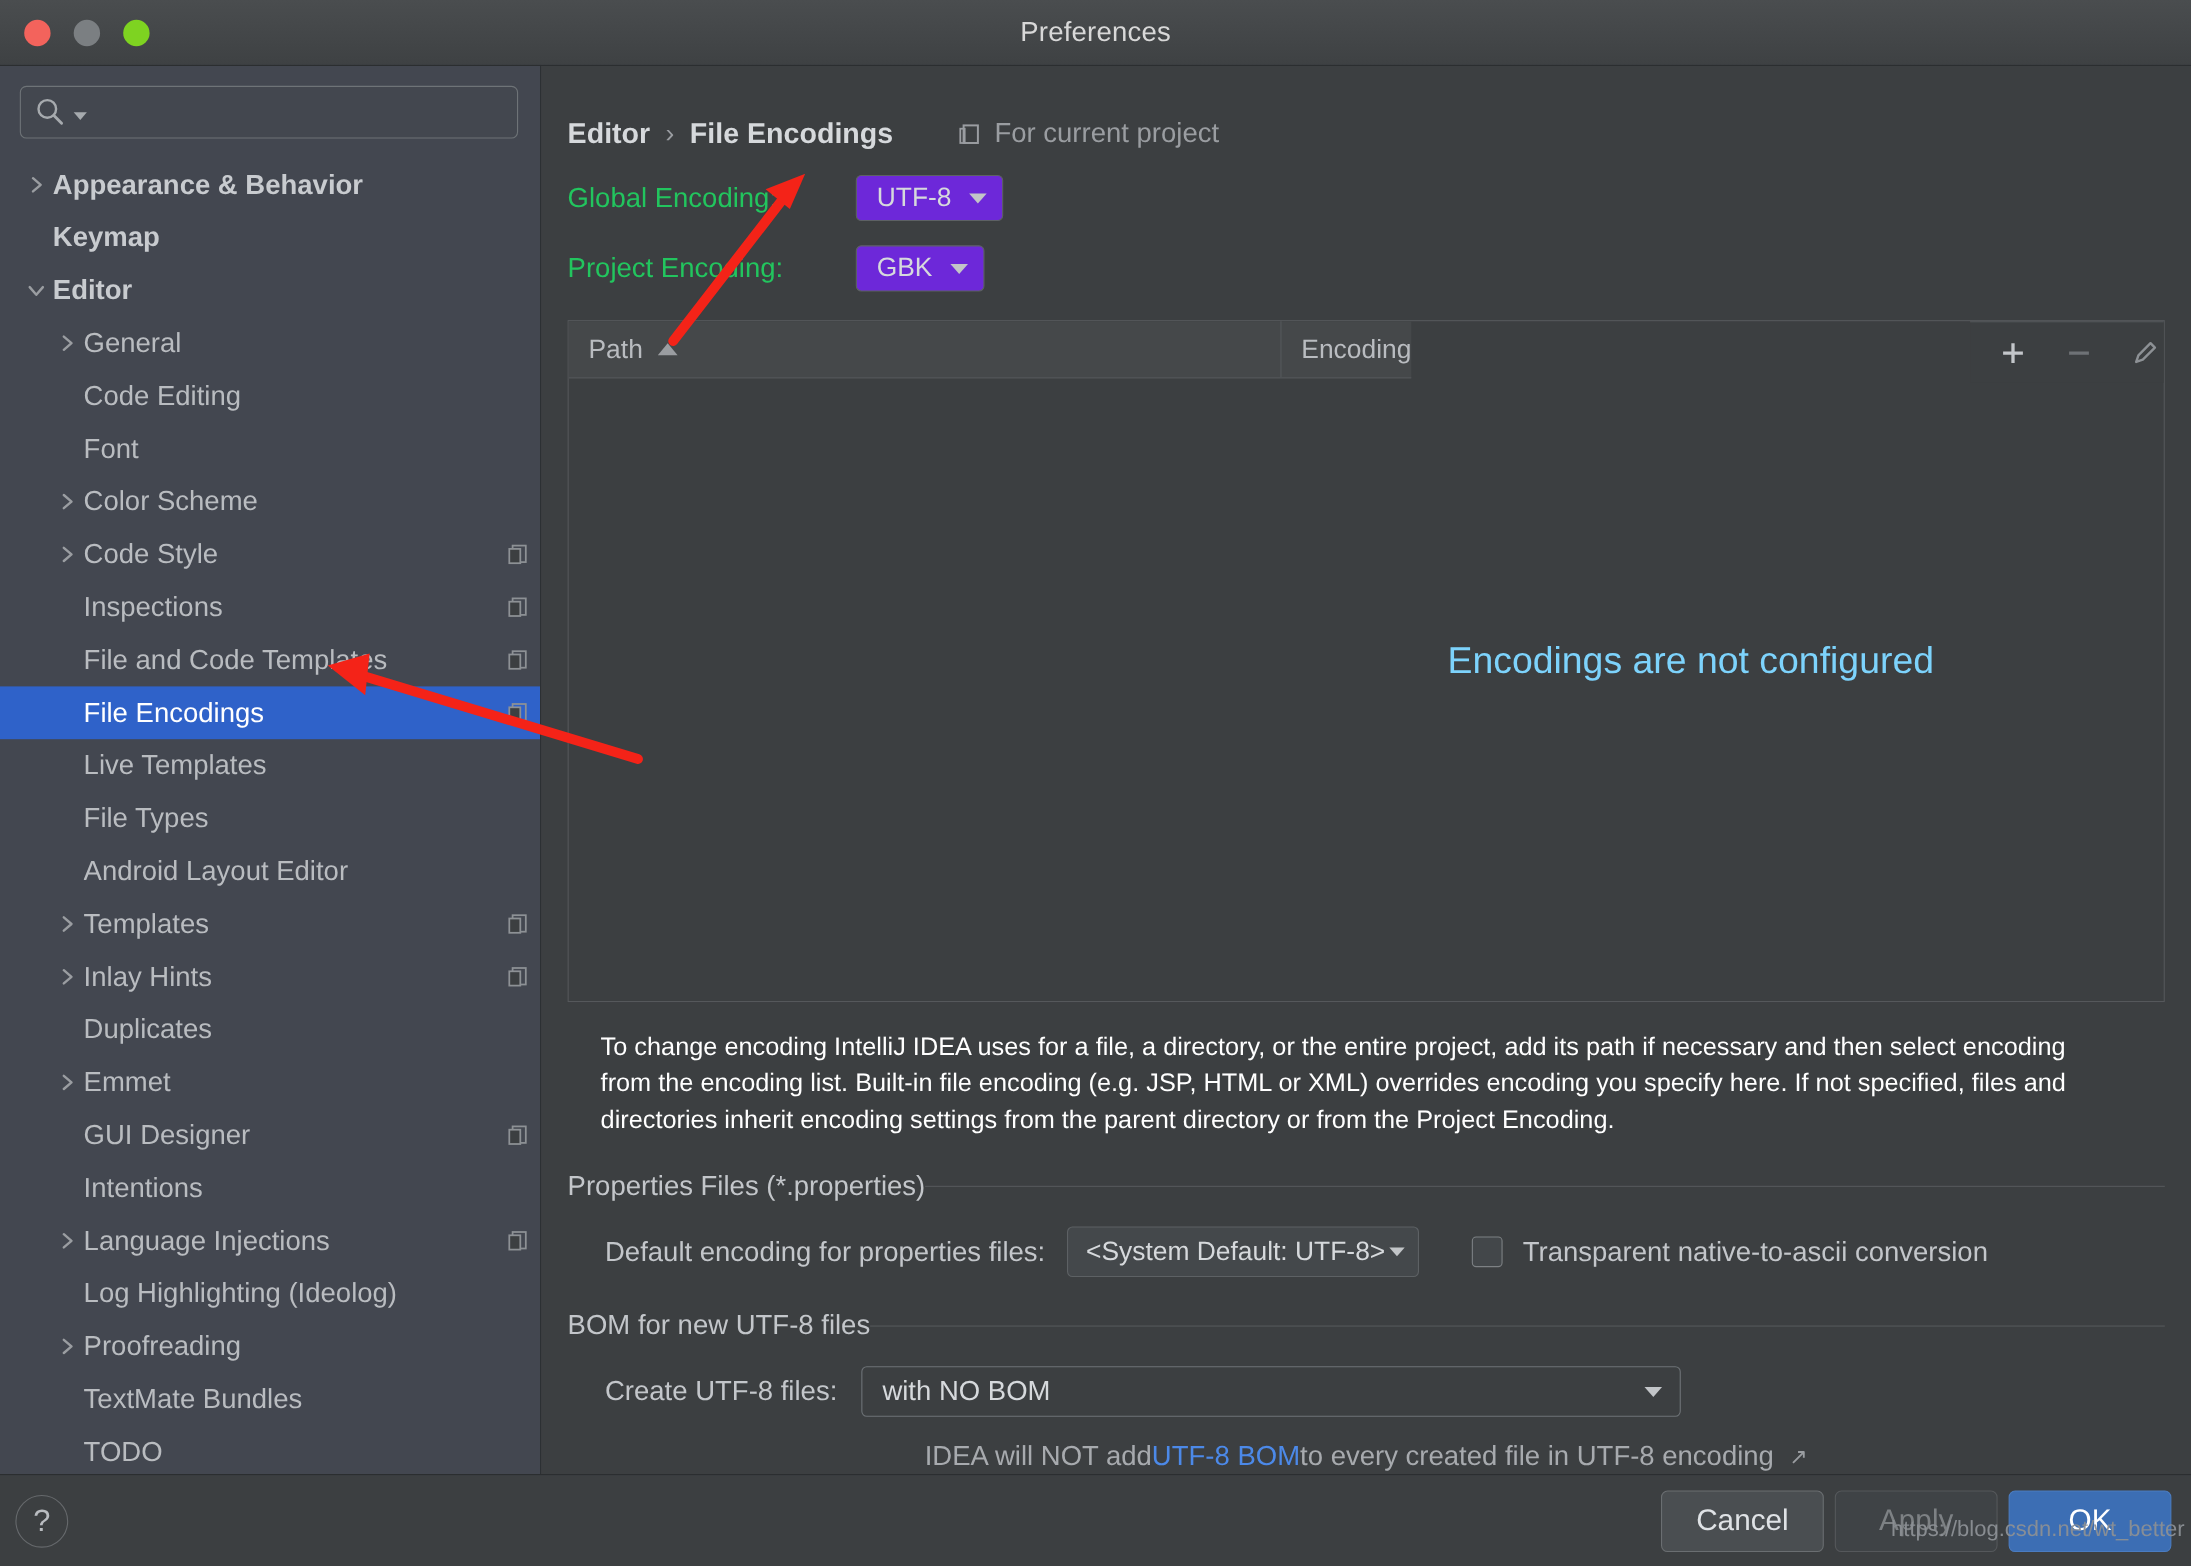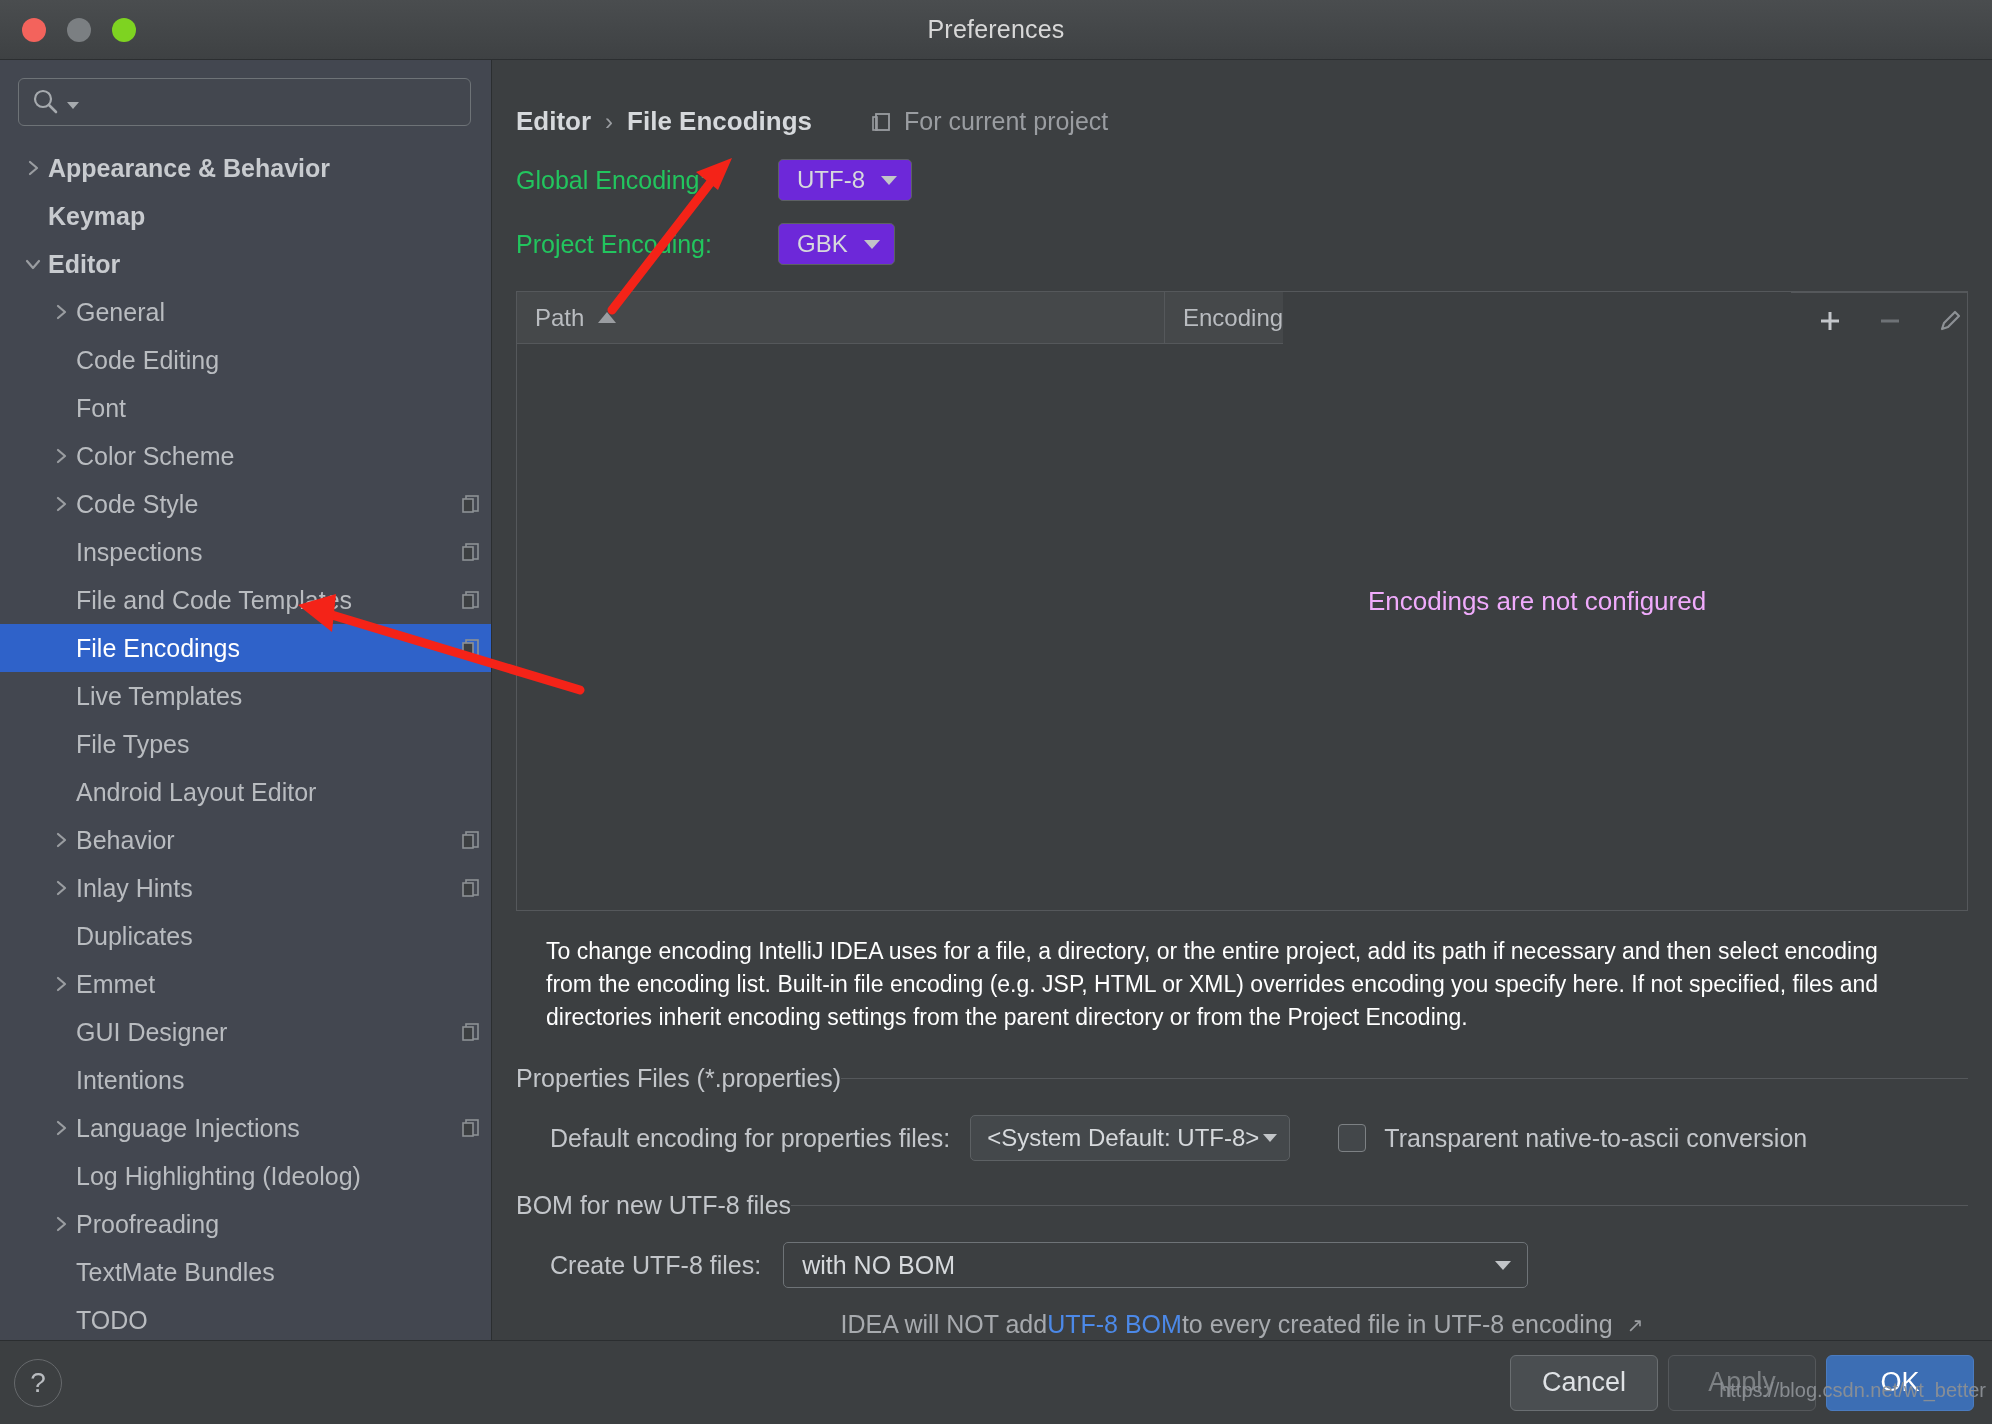--- a/index.html
+++ b/index.html
@@ -113,21 +113,21 @@
     display: flex; align-items: center; gap: 14px;
     padding-left: 18px; font-size: 24px; color: #b9bcc0;
   }
   .th.path { flex: 0 0 648px; border-right: 1px solid #55585b; }
   .th.encoding { flex: 1; }
   .sort-asc {
     width: 0; height: 0; border-left: 9px solid transparent;
     border-right: 9px solid transparent; border-bottom: 11px solid #9a9da1;
   }
   .tbody { flex: 1; position: relative; display: flex; align-items: center; justify-content: center; }
-  .empty-msg { color: #f0abfc; font-size: 26px; text-align: center; }
+  .empty-msg { color: #7dd3fc; font-size: 34px; text-align: center; }
   .tfoot {
     height: 56px; border-top: 1px solid #55585b; background: #3c3f41;
     display: flex; align-items: center; gap: 26px; padding-left: 22px;
   }
   .tool-btn { width: 34px; height: 34px; display: flex; align-items: center; justify-content: center; }
 
   .hint {
     margin: 24px 24px 0 54px;
     font-size: 23px; line-height: 1.44; color: #ffffff;
     max-width: 1340px;
@@ -352,21 +352,21 @@
             <span class="label">Android Layout Editor</span>
             <span class="badge"></span>
           </div>
           <div class="nav-item">
             <span class="indent"></span>
             <span class="arrow">
               <svg width="20" height="20" viewBox="0 0 20 20">
                 <polyline points="7,4 14,10 7,16" fill="none" stroke="#9a9da1" stroke-width="2.2" stroke-linecap="round" stroke-linejoin="round"></polyline>
               </svg>
             </span>
-            <span class="label">Behavior</span>
+            <span class="label">Templates</span>
             <span class="badge">
               <svg width="22" height="22" viewBox="0 0 22 22">
                 <rect x="6" y="3" width="12" height="15" fill="none" stroke="#8d9195" stroke-width="1.6"></rect>
                 <rect x="3" y="6" width="10" height="13" fill="#3c3f41" stroke="#8d9195" stroke-width="1.6"></rect>
               </svg>
             </span>
           </div>
           <div class="nav-item">
             <span class="indent"></span>
             <span class="arrow">

